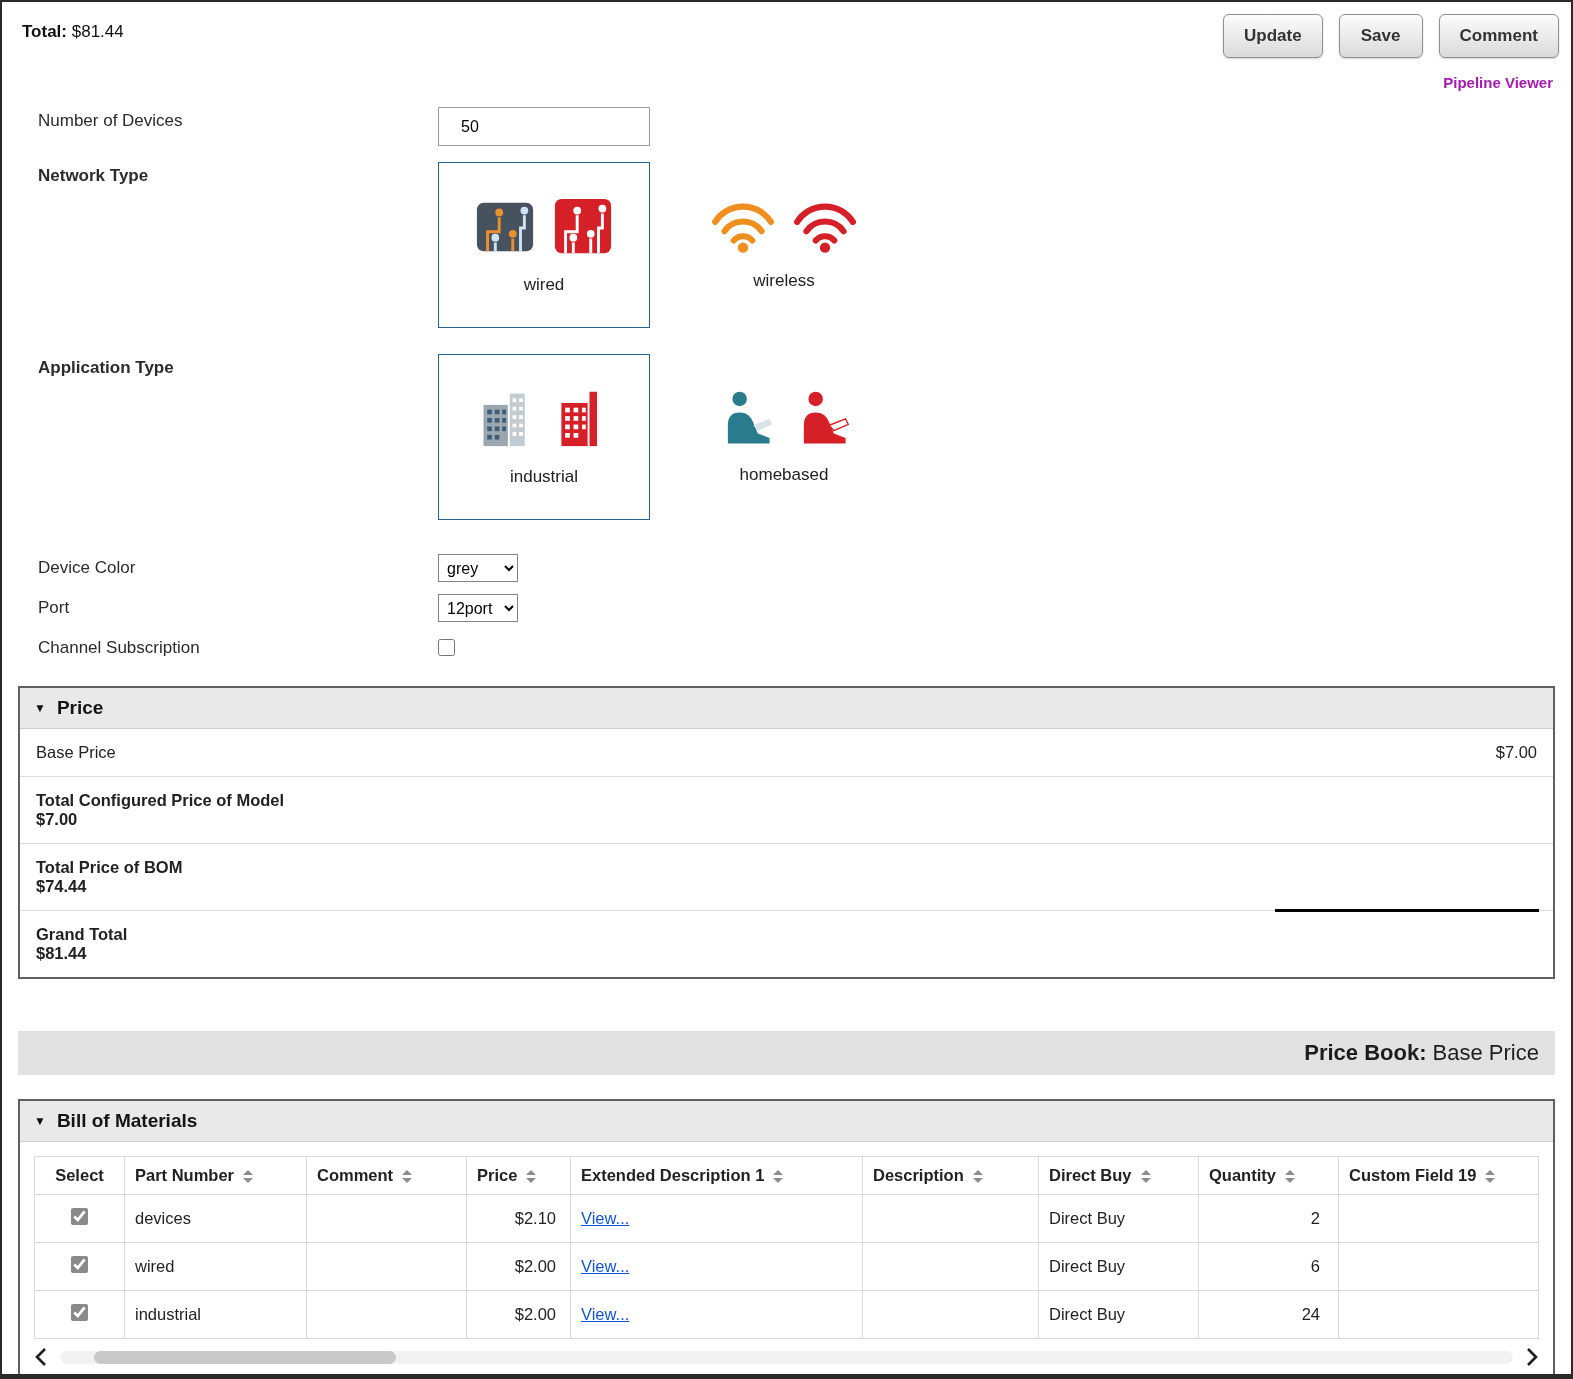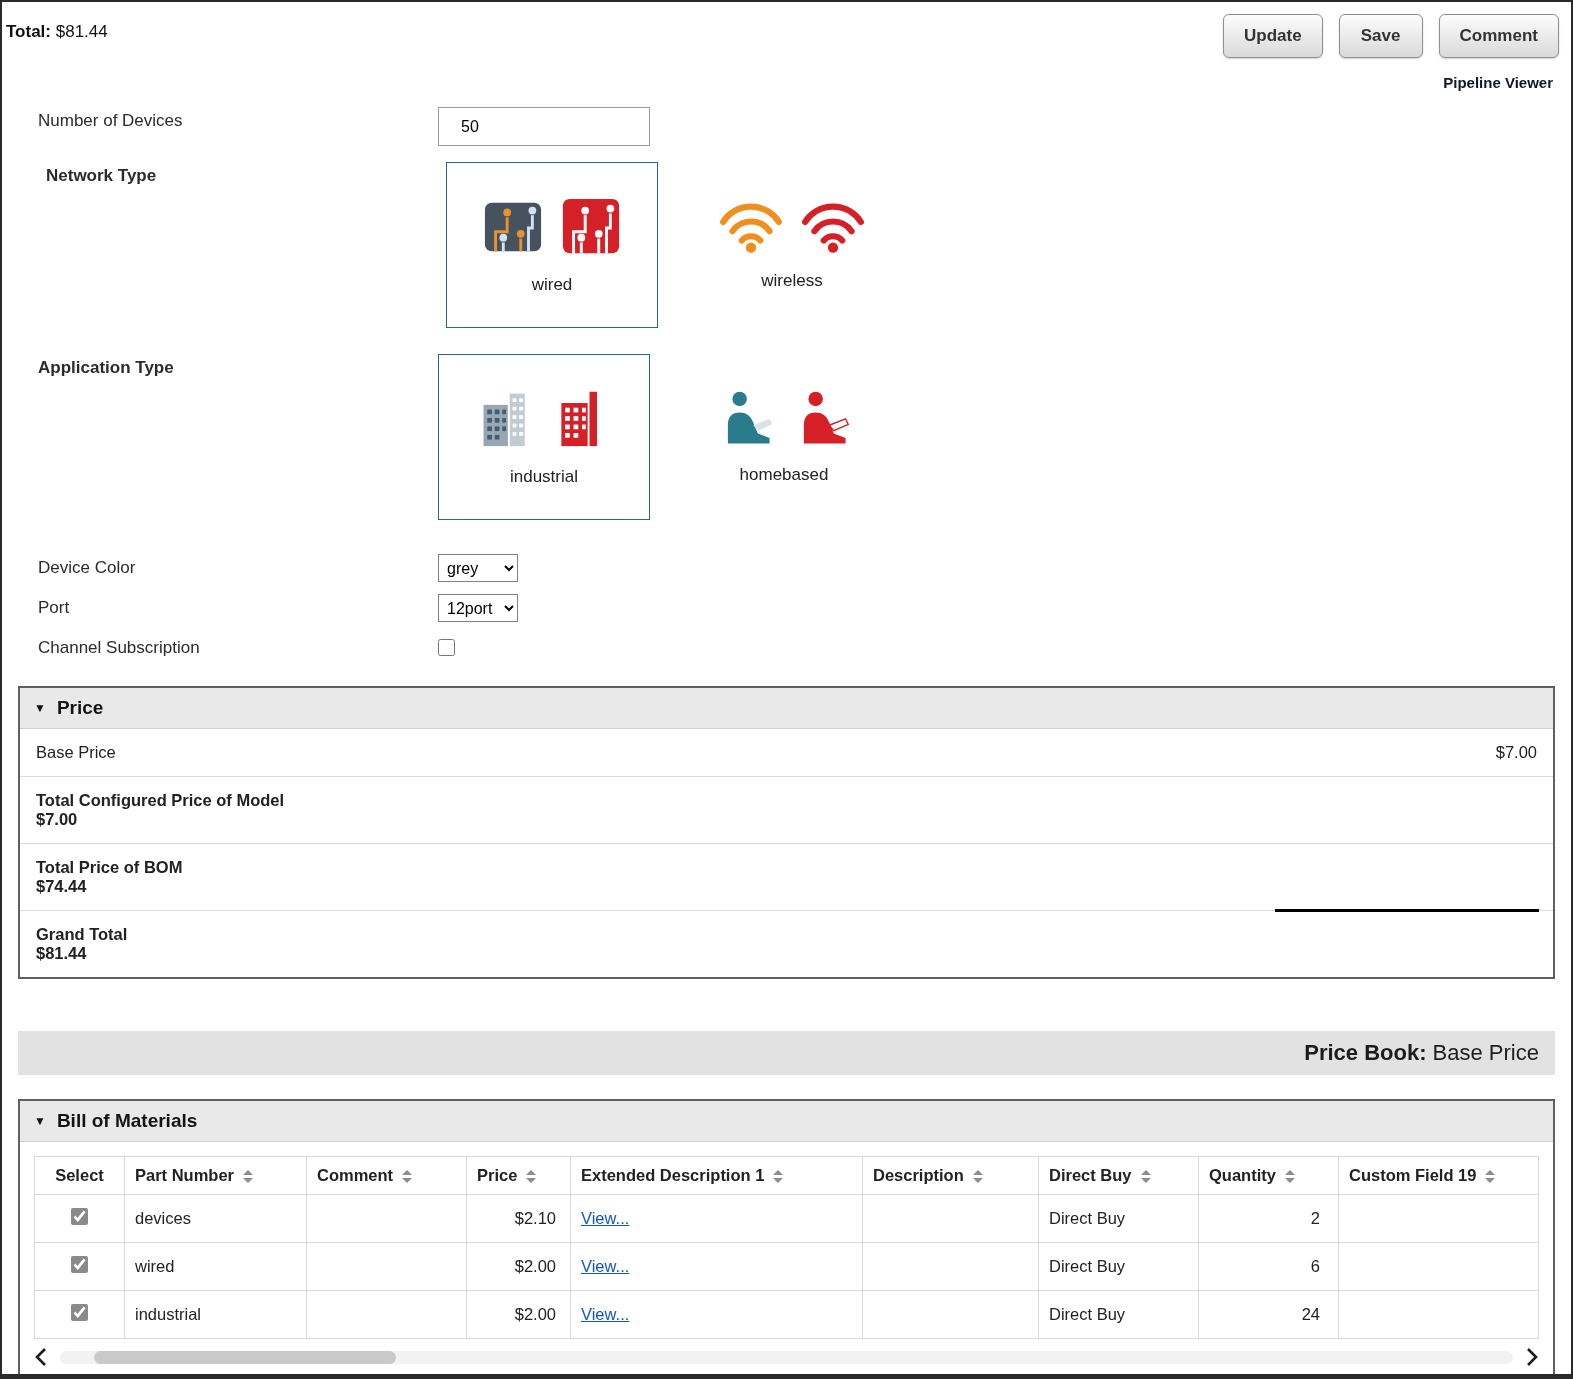--- a/index.html
+++ b/index.html
@@ -5,38 +5,38 @@
   * { box-sizing: border-box; margin: 0; padding: 0; }
   html,body { background:#fff; }
   body { font-family: "Liberation Sans", sans-serif; color:#222; }
   .page { width:1573px; height:1379px; background:#fff; border:2px solid #2a2a2a;
           border-bottom-width:5px; overflow:hidden; position:relative; }
 
   
   .topbar { display:flex; justify-content:space-between; align-items:flex-start;
             padding:12px 12px 0 4px; }
   .total { font-size:17px; padding-top:8px; color:#111; }
-  .total b { font-weight:bold; }
+  .total b { font-weight:bold;margin-left:16px; }
   .btns { display:flex; gap:16px; }
   .btn { min-width:84px; padding:11px 20px; font-family:"Liberation Sans",sans-serif;
          font-size:17px; font-weight:bold; color:#333;
          background:linear-gradient(#fcfcfc,#dadada); border:1px solid #8f8f8f;
          border-radius:6px; box-shadow:0 1px 2px rgba(0,0,0,.18); cursor:pointer; }
 
   
   .titleblock { text-align:right; padding-right:18px; margin-top:16px; }
   .title { font-size:29px; color:#3e444b; font-weight:400; }
-  .subtitle { font-size:15px; font-weight:bold; color:#0f172a; margin-top:9px; }
+  .subtitle { font-size:15px; font-weight:bold; color:#a21caf; margin-top:9px; }
 
   
   .form { margin-top:16px; }
   .frow { display:flex; align-items:flex-start; }
   .flabel { flex:0 0 436px; padding-left:36px; font-size:17px; color:#2b2b2b; padding-top:4px; }
   .flabel.b { font-weight:bold; }
-  .mb16 { margin-bottom:16px; } .mb26 { margin-bottom:26px;margin-left:8px; }
+  .mb16 { margin-bottom:16px; } .mb26 { margin-bottom:26px; }
   .mt34 { margin-top:34px; } .mb12 { margin-bottom:12px; }
 
   .txtinput { width:212px; height:39px; border:1px solid #9b9b9b; font-size:16px;
               padding:2px 22px; font-family:"Liberation Sans",sans-serif; }
 
   .opts { display:flex; gap:28px; }
   .opt { width:212px; height:166px; display:flex; flex-direction:column; align-items:center;
          justify-content:center; gap:18px; cursor:pointer; border:1px solid transparent; }
   .opt.selected { border:1px solid #2a6496; }
   .opt .icons { display:flex; align-items:center; gap:16px; }

